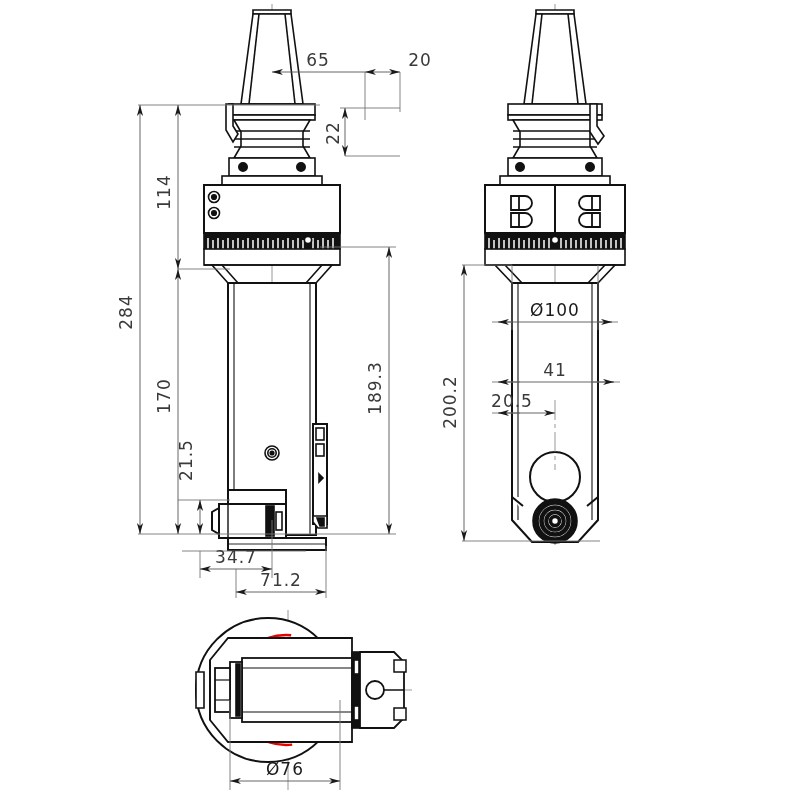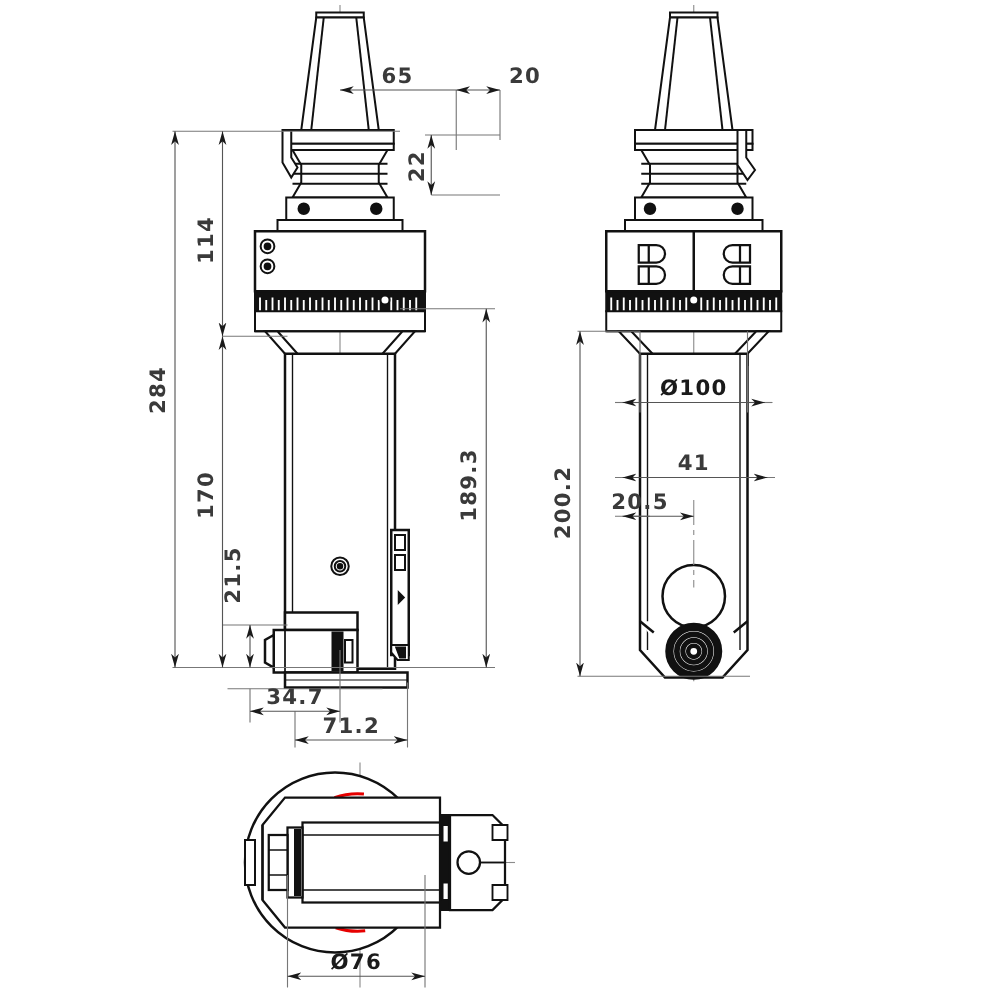--- a/index.html
+++ b/index.html
@@ -1,18 +1,18 @@
 <!DOCTYPE html>
 <html><head>
 <meta charset="utf-8">
 <style>
   html,body{margin:0;padding:0;background:#ffffff;}
   body{width:800px;height:800px;overflow:hidden;
        font-family:"DejaVu Sans","Liberation Sans",sans-serif;}
-  #stage{position:relative;width:704px;height:800px;background:#e5e5e5;font-weight:bold;}
+  #stage{position:relative;width:704px;height:800px;background:#e5e5e5;}
   svg{display:block;}
   .dimtxt{font-family:"DejaVu Sans","Liberation Sans",sans-serif;
           font-size:17px;fill:#3a3a3a;letter-spacing:1px;}
   .dimtxt-b{font-family:"DejaVu Sans","Liberation Sans",sans-serif;
           font-size:17px;fill:#1a1a1a;letter-spacing:1px;}
 </style>
 </head>
 <body>
 
 <div id="stage">

